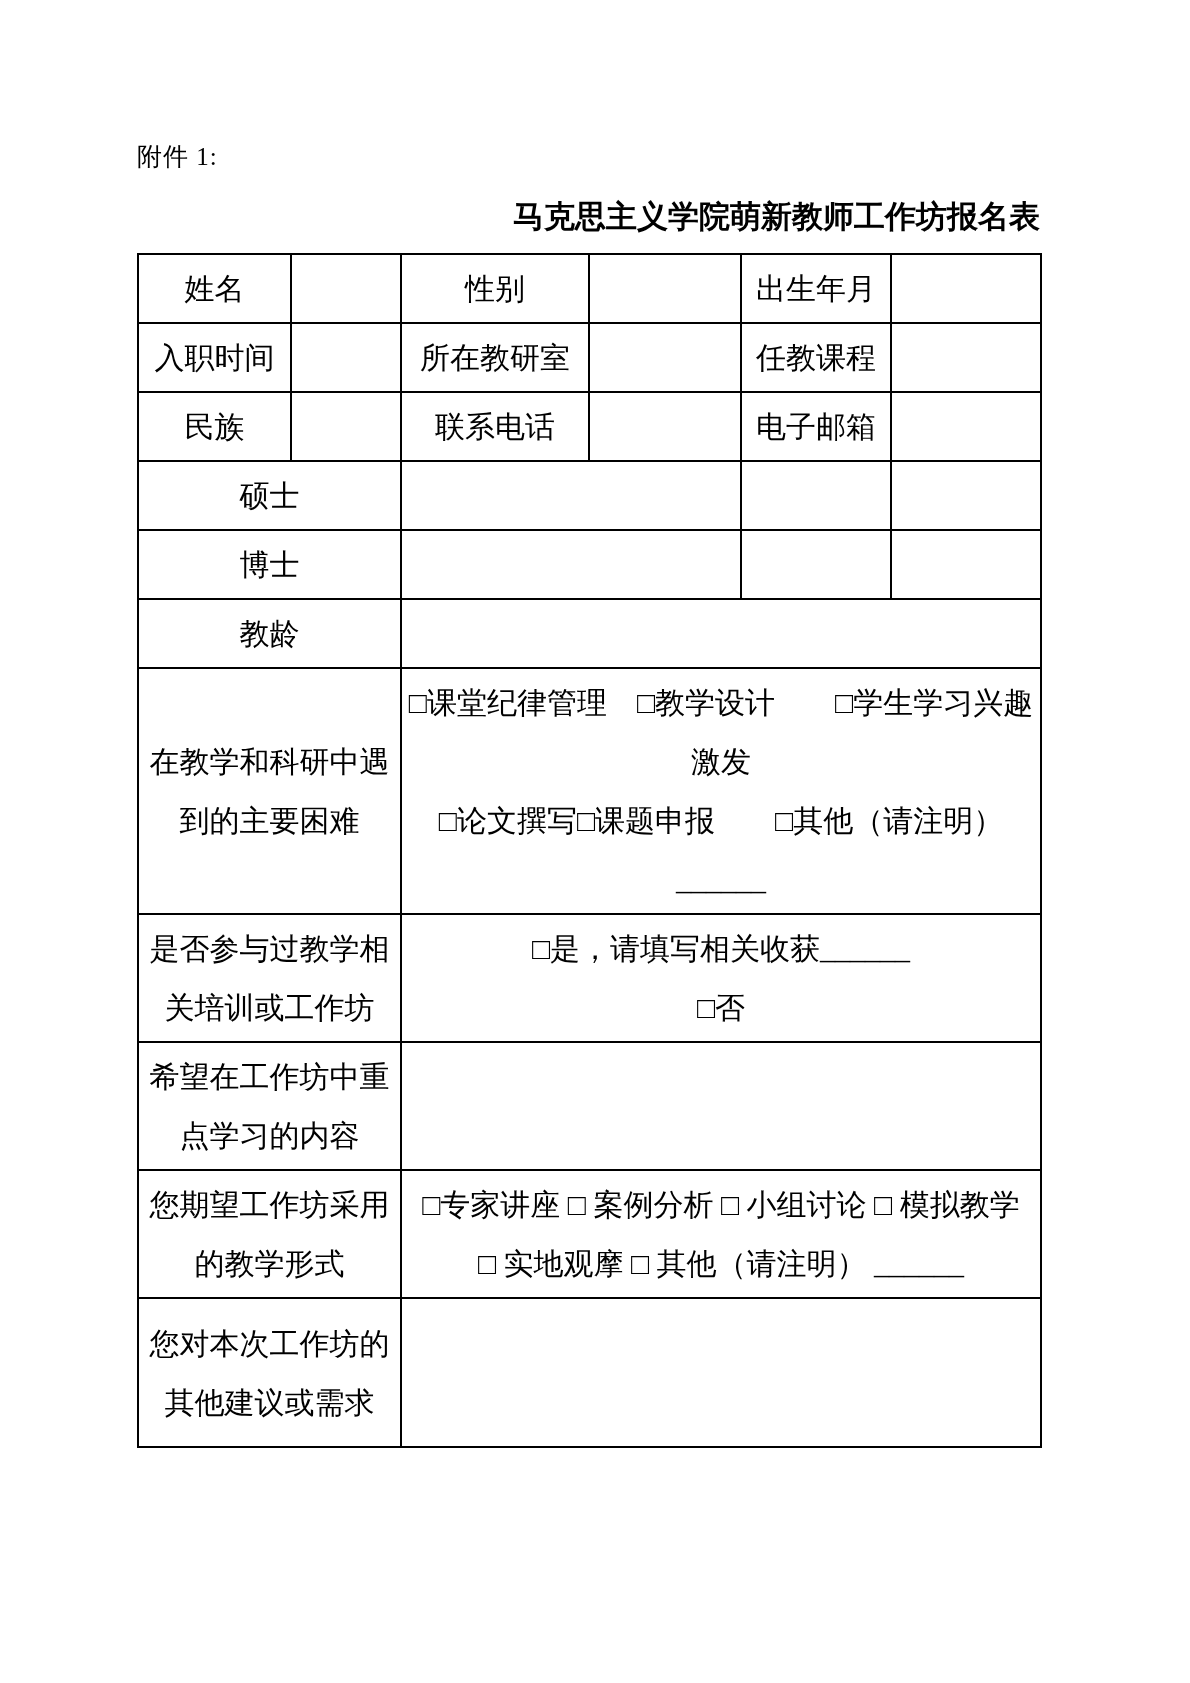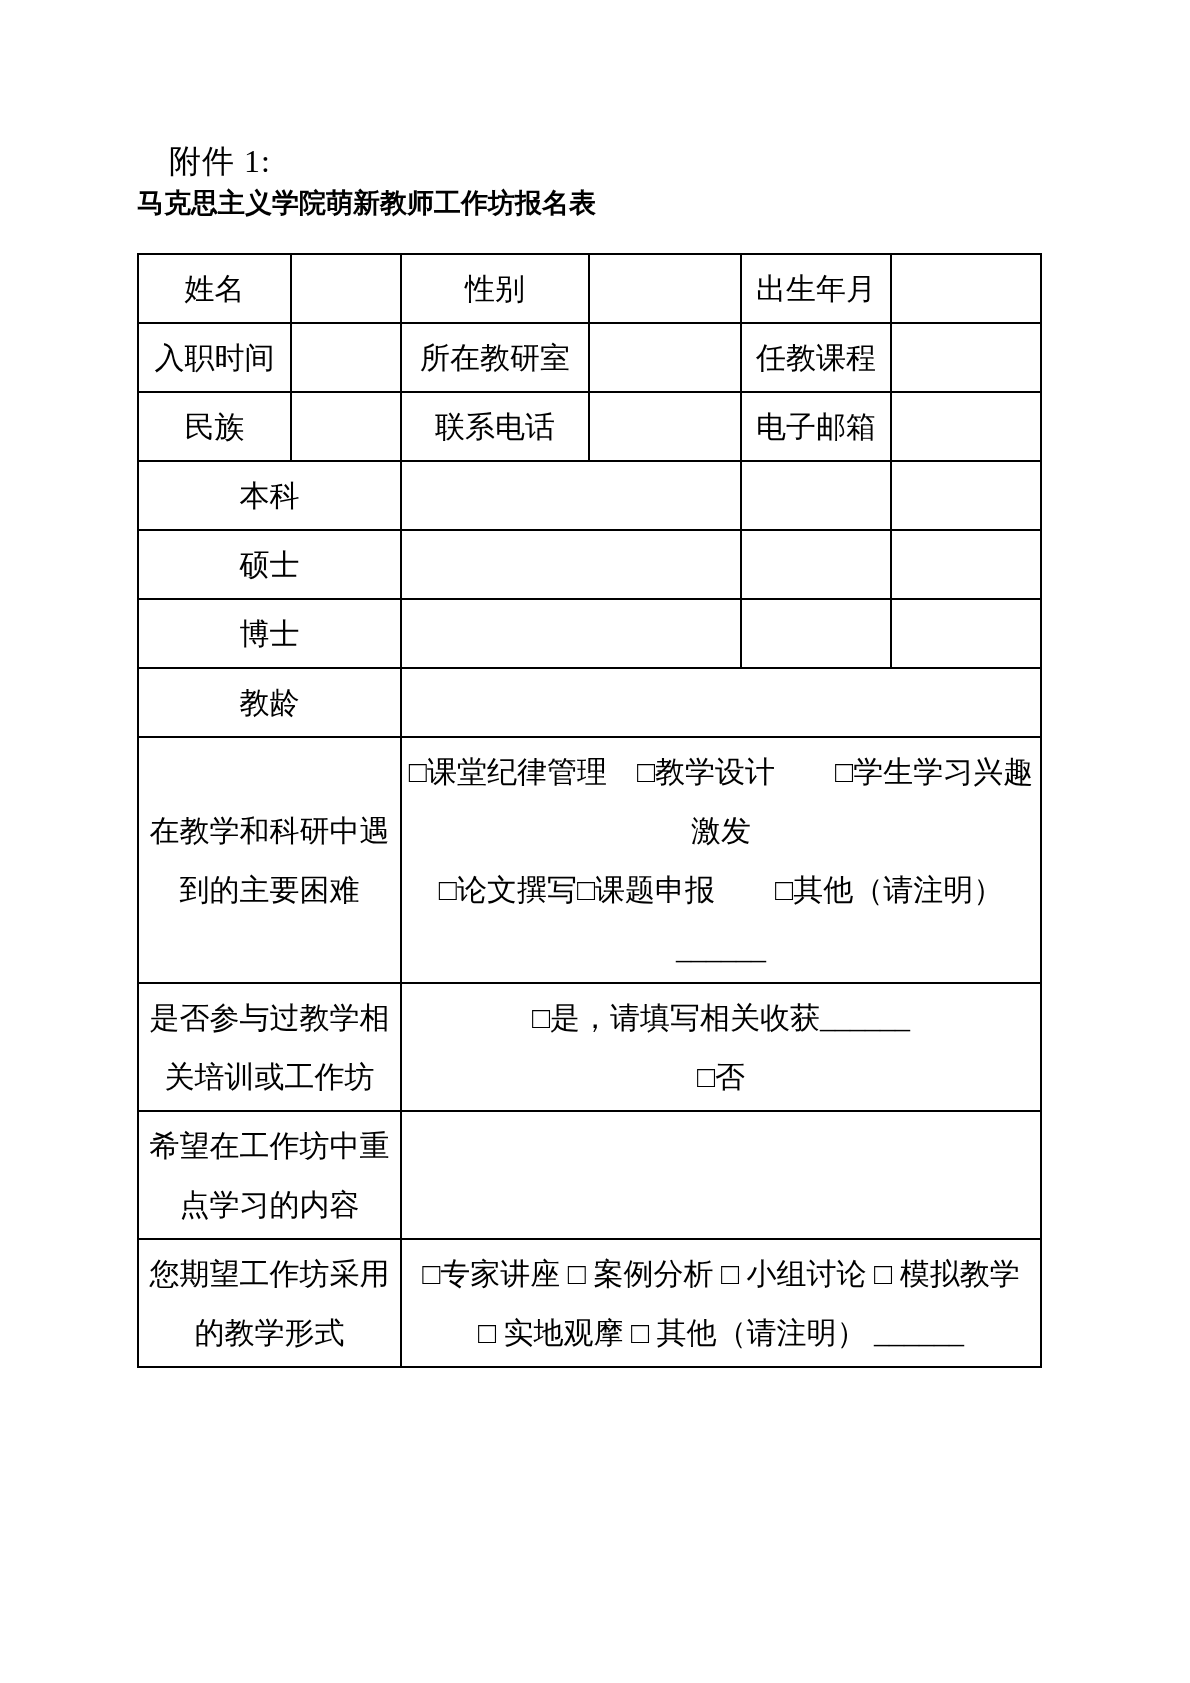--- a/index.html
+++ b/index.html
@@ -11,31 +11,30 @@
     width: 1190px;
     height: 1683px;
     position: relative;
     font-family: "Liberation Serif", "DejaVu Serif", serif;
     color: #000000;
   }
   .attachment-label {
     position: absolute;
     left: 137px;
     top: 140px;
-    font-size: 32px;
+    font-size: 25px;
     letter-spacing: 1px;
-    margin-left: 32px;
   }
   .doc-title {
     position: absolute;
     left: 137px;
-    top: 185px;
+    top: 196px;
     width: 903px;
-    text-align: left;
-    font-size: 27px;
+    text-align: right;
+    font-size: 31px;
     font-weight: bold;
     letter-spacing: 0px;
   }
   table.form {
     position: absolute;
     left: 137px;
     top: 253px;
     width: 903px;
     border-collapse: collapse;
     table-layout: fixed;
@@ -97,26 +96,20 @@
   <tr class="h59">
     <td>民族</td>
     <td></td>
     <td>联系电话</td>
     <td></td>
     <td>电子邮箱</td>
     <td></td>
   </tr>
 
 
-  <tr class="h59">
-    <td colspan="2">本科</td>
-    <td colspan="2"></td>
-    <td></td>
-    <td></td>
-  </tr>
 
   <tr class="h59">
     <td colspan="2">硕士</td>
     <td colspan="2"></td>
     <td></td>
     <td></td>
   </tr>
 
   <tr class="h59">
     <td colspan="2">博士</td>
@@ -151,14 +144,19 @@
     <td colspan="4" class="content"></td>
   </tr>
 
   <tr class="h118">
     <td colspan="2">您期望工作坊采用
 的教学形式</td>
     <td colspan="4" class="content">□专家讲座 □ 案例分析 □ 小组讨论 □ 模拟教学
 □ 实地观摩 □ 其他（请注明） ______</td>
   </tr>
 
+  <tr class="h139">
+    <td colspan="2">您对本次工作坊的
+其他建议或需求</td>
+    <td colspan="4" class="content"></td>
+  </tr>
 </tbody>
   </table>
 
 </body></html>

